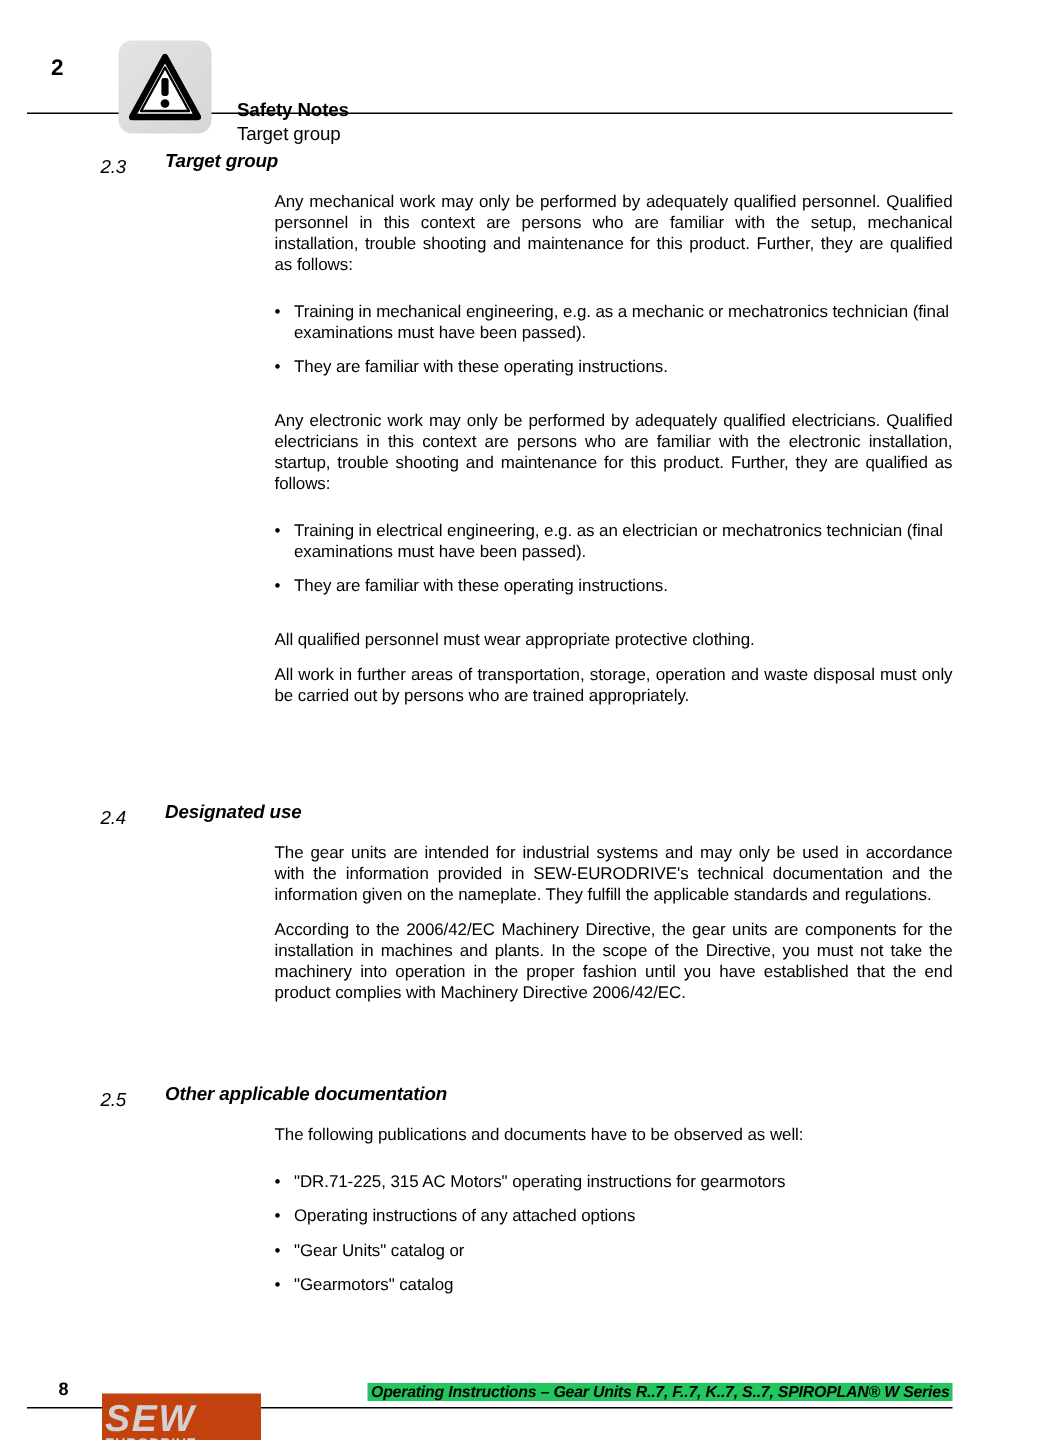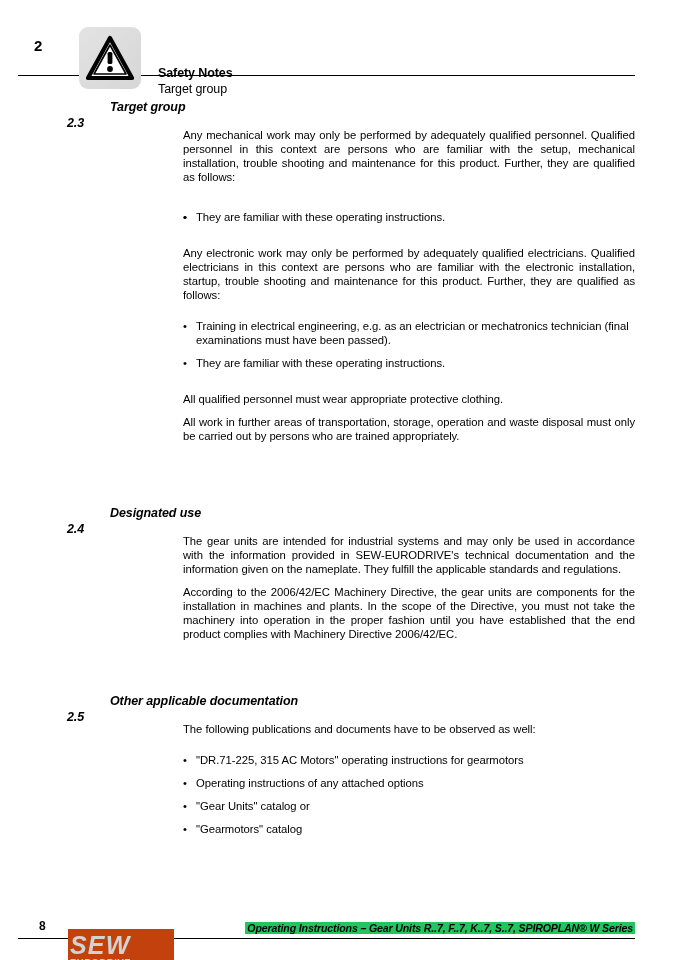--- a/index.html
+++ b/index.html
@@ -95,23 +95,23 @@
   }
 
   .section-head {
     position: relative;
     height: 22px;
     margin-bottom: 6px;
   }
   .section-num {
     position: absolute;
     left: 67px;
-    top: 16px;
+    top: 4px;
     font-size: 12.5px;
-    font-weight: bold;
+    font-weight: normal;
     font-style: italic;
     letter-spacing: -0.1px;
   }
   .section-title {
     position: absolute;
     left: 110px;
     top: 0;
     font-size: 12.5px;
     font-weight: bold;
     font-style: italic;
@@ -252,20 +252,21 @@
 
       <div class="body-col">
 
         <p class="para">Any mechanical work may only be performed by adequately qualified personnel. Qualified personnel in this context are persons who are familiar with the setup, mechanical installation, trouble shooting and maintenance for this product. Further, they are qualified as follows:</p>
 
         <div class="gap-sm"></div>
 
         <ul class="bullets">
           <li>
             <span class="bullet-dot">•</span>
+            <span>Training in mechanical engineering, e.g. as a mechanic or mechatronics technician (final examinations must have been passed).</span>
           </li>
           <li>
             <span class="bullet-dot">•</span>
             <span>They are familiar with these operating instructions.</span>
           </li>
         </ul>
 
         <div class="gap-lg"></div>
 
         <p class="para">Any electronic work may only be performed by adequately qualified electricians. Qualified electricians in this context are persons who are familiar with the electronic installation, startup, trouble shooting and maintenance for this product. Further, they are qualified as follows:</p>

